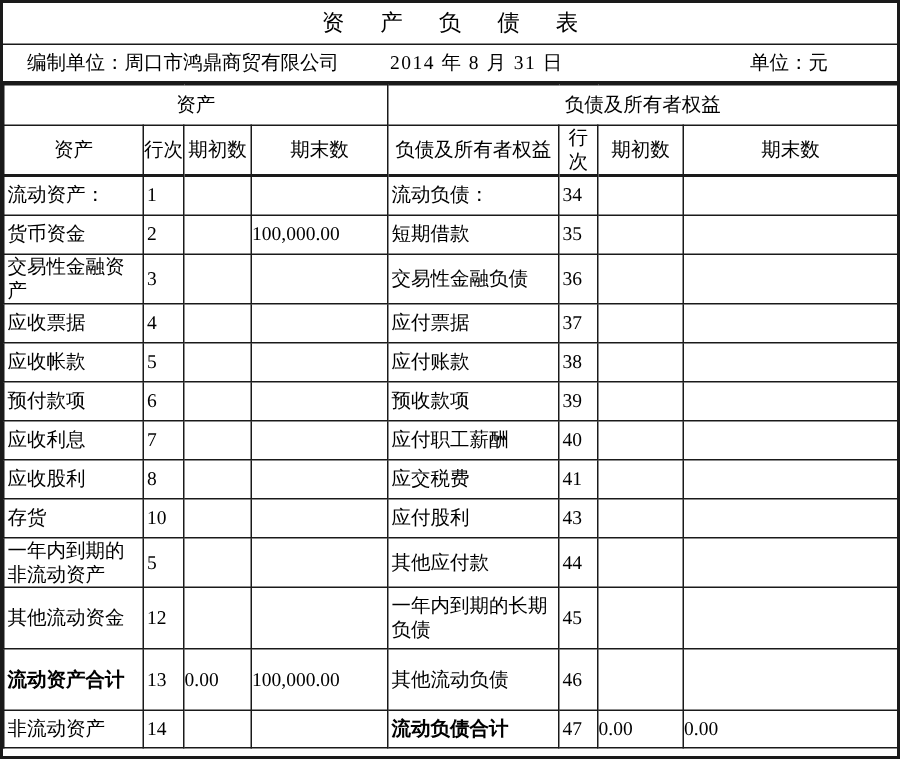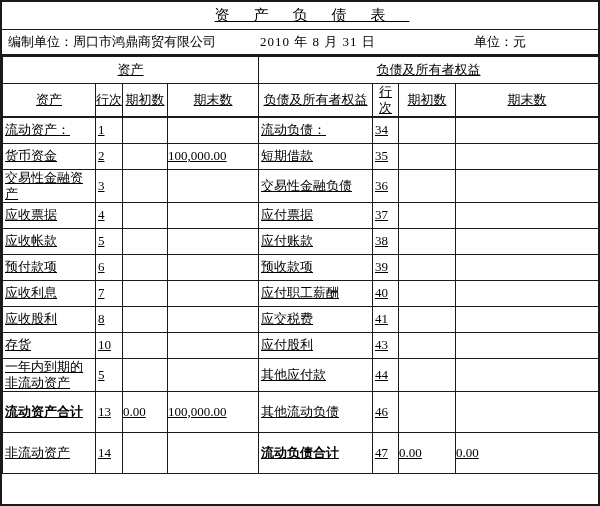--- a/index.html
+++ b/index.html
@@ -7,21 +7,20 @@
   body {
     width: 600px; height: 506px;
     font-family: "Liberation Serif", "DejaVu Serif", serif;
     color: #000;
   }
   .sheet {
     width: 600px; height: 506px;
     border: 2px solid #1a1a1a;
     overflow: hidden;
     background: #fff;
-    text-decoration: underline;
   }
   .title-row {
     height: 28px;
     border-bottom: 1px solid #1a1a1a;
     display: flex; align-items: center; justify-content: center;
   }
   .title {
     font-size: 15px;
     letter-spacing: 24px;
     margin-right: -24px;
@@ -30,23 +29,23 @@
   .info-row {
     height: 26px;
     border-bottom: 2px solid #1a1a1a;
     position: relative;
     font-size: 13px;
   }
   .info-row span {
     position: absolute; top: 50%; transform: translateY(-50%);
     white-space: nowrap;
   }
-  .prepared { left: 6px; }
+  .prepared { left: 16px; }
   .date { left: 258px; letter-spacing: 1px; }
-  .unit { left: 472px; }
+  .unit { left: 498px; }
   table {
     table-layout: fixed;
     width: 596px;
     border-collapse: collapse;
   }
   col.c-name-l  { width: 93px; }
   col.c-line-l  { width: 27px; }
   col.c-begin-l { width: 45px; }
   col.c-end-l   { width: 91px; }
   col.c-name-r  { width: 114px; }
@@ -76,21 +75,21 @@
 </style>
 </head>
 <body>
 
 <div class="sheet">
   <div class="title-row">
     <span class="title">资产负债表</span>
   </div>
   <div class="info-row">
     <span class="prepared">编制单位：周口市鸿鼎商贸有限公司</span>
-    <span class="date">2010 年 8 月 31 日</span>
+    <span class="date">2014 年 8 月 31 日</span>
     <span class="unit">单位：元</span>
   </div>
   <table>
     <colgroup>
       <col class="c-name-l">
         <col class="c-line-l">
         <col class="c-begin-l">
         <col class="c-end-l">
       <col class="c-name-r">
         <col class="c-line-r">
@@ -208,20 +207,30 @@
           <td class="name">一年内到期的非流动资产</td>
           <td class="line">5</td>
           <td class="num"></td>
           <td class="num"></td>
           <td class="name">其他应付款</td>
           <td class="line">44</td>
           <td class="num"></td>
           <td class="num"></td>
         </tr>
         <tr>
+          <td class="name">其他流动资金</td>
+          <td class="line">12</td>
+          <td class="num"></td>
+          <td class="num"></td>
+          <td class="name">一年内到期的长期负债</td>
+          <td class="line">45</td>
+          <td class="num"></td>
+          <td class="num"></td>
+        </tr>
+        <tr>
           <td class="name sum">流动资产合计</td>
           <td class="line">13</td>
           <td class="num">0.00</td>
           <td class="num">100,000.00</td>
           <td class="name">其他流动负债</td>
           <td class="line">46</td>
           <td class="num"></td>
           <td class="num"></td>
         </tr>
         <tr>

